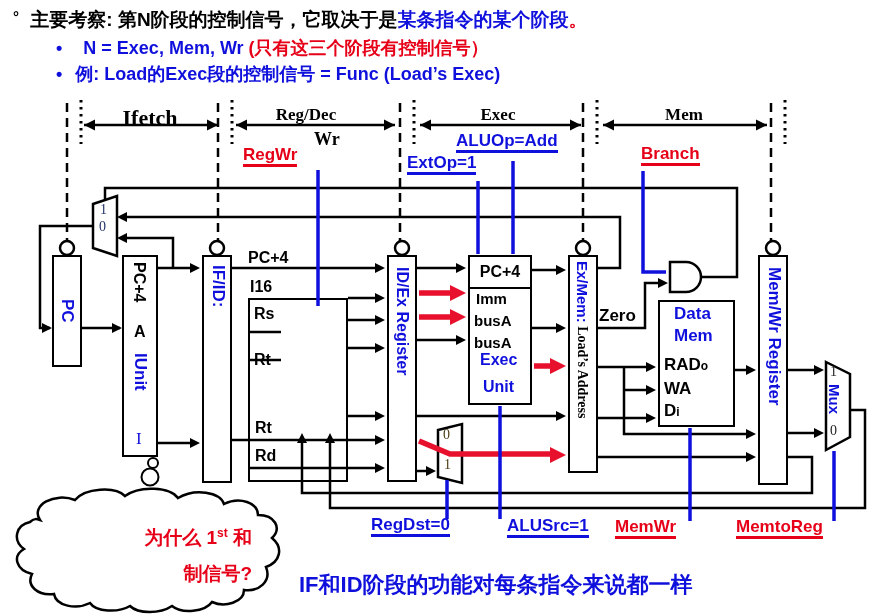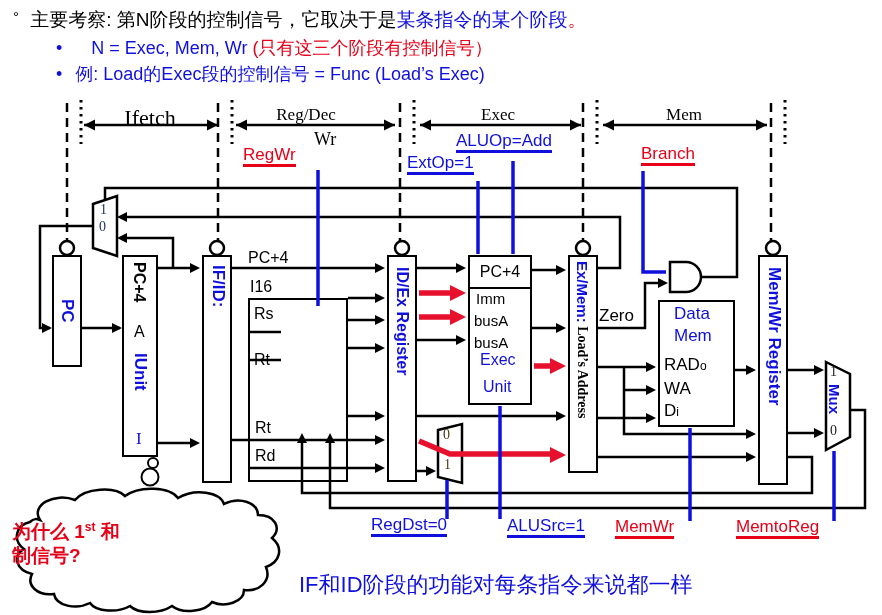--- a/index.html
+++ b/index.html
@@ -5,42 +5,42 @@
   html,body{margin:0;padding:0;background:#fff}
   #canvas{position:relative;width:882px;height:615px;background:#fff;
           font-family:"Liberation Sans",sans-serif;overflow:hidden}
   .abs{position:absolute}
   .b{font-weight:bold}
   .blue{color:#1010dd}
   .red{color:#e60018}
   .blk{color:#000}
   .ser{font-family:"Liberation Serif",serif}
   .u{border-bottom:3px solid currentColor;padding-bottom:0px;line-height:1.05}
-  .lbl{position:absolute;white-space:nowrap;font-weight:normal}
+  .lbl{position:absolute;white-space:nowrap;font-weight:bold}
   .box{position:absolute;border:2.5px solid #000;background:#fff;box-sizing:border-box;z-index:2}
   .nofill{background:transparent}
   .vt{writing-mode:vertical-rl;text-orientation:mixed;white-space:nowrap;font-weight:bold}
   .flexc{display:flex;align-items:center;justify-content:center}
   svg.layer{position:absolute;left:0;top:0;z-index:6;pointer-events:none}
   .txt{z-index:8}
   .muxd{position:absolute;z-index:8;font-family:"Liberation Serif",serif;color:#222;font-size:14px;white-space:nowrap}
   .cell{position:absolute;box-sizing:border-box}
 </style>
 </head>
 <body>
 
 <div id="canvas">
 
   <div class="lbl txt" style="left:13px;top:7px;font-size:19px">
     <span class="blk" style="font-size:15px;vertical-align:4px">°</span>
     <span class="blk" style="margin-left:6px">主要考察: 第N阶段的控制信号，它取决于是</span><span class="blue">某条指令的某个阶段</span><span class="red">。</span>
   </div>
   <div class="lbl txt" style="left:56px;top:36px;font-size:18px">
     <span class="blue">•</span>
-    <span class="blue" style="margin-left:24px">N  =  Exec, Mem,  Wr </span><span class="red">(只有这三个阶段有控制信号）</span>
+    <span class="blue" style="margin-left:16px">N  =  Exec, Mem,  Wr </span><span class="red">(只有这三个阶段有控制信号）</span>
   </div>
   <div class="lbl txt" style="left:56px;top:62px;font-size:18px">
     <span class="blue">•</span>
     <span class="blue" style="margin-left:8px">例: Load的Exec段的控制信号 = Func (Load’s Exec)</span>
   </div>
 
   <div class="lbl ser txt" style="left:150px;top:105px;font-size:22px;transform:translateX(-50%)">Ifetch</div>
   <div class="lbl ser txt" style="left:306px;top:105px;font-size:17px;transform:translateX(-50%)">Reg/Dec</div>
   <div class="lbl ser txt" style="left:498px;top:105px;font-size:17px;transform:translateX(-50%)">Exec</div>
   <div class="lbl ser txt" style="left:684px;top:105px;font-size:17px;transform:translateX(-50%)">Mem</div>
@@ -116,21 +116,21 @@
   <div class="muxd" style="left:100px;top:202px;color:#223366">1</div>
   <div class="muxd" style="left:99px;top:219px;color:#223366">0</div>
   <div class="muxd" style="left:443px;top:427px;color:#4a3b10">0</div>
   <div class="muxd" style="left:444px;top:457px;color:#4a3b10">1</div>
   <div class="muxd" style="left:830px;top:364px">1</div>
   <div class="muxd" style="left:830px;top:423px">0</div>
   <div class="abs txt" style="left:826px;top:384px">
     <span class="vt blue" style="font-size:15px">Mux</span>
   </div>
 
-  <div class="abs txt red b" style="left:12px;top:515px;width:240px;text-align:left;font-size:19px;line-height:24px">
+  <div class="abs txt red b" style="left:12px;top:515px;width:240px;text-align:right;font-size:19px;line-height:36px">
     <div><span>为什么 1</span><sup style="font-size:12px">st</sup><span> 和</span></div>
     <div>制信号?</div>
   </div>
 
   <div class="lbl txt blue" style="left:299px;top:570px;font-size:22px">IF和ID阶段的功能对每条指令来说都一样</div>
 
   <svg class="layer" width="882" height="615" viewBox="0 0 882 615">
 
     <path fill="none" stroke="#000" stroke-width="2.5" stroke-dasharray="9,6" d="M67,103V241 M218,103V241 M400,103V241 M583,103V241 M771,103V241"></path>
     <path fill="none" stroke="#000" stroke-width="3" stroke-dasharray="2.5,4.5" d="M81,100V144 M232,100V144 M414,100V144 M597,100V144 M785,100V144"></path>

